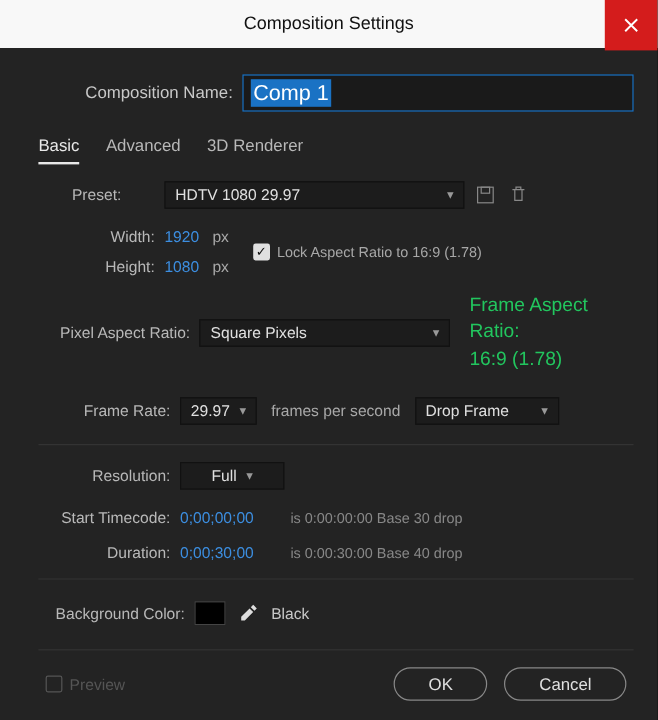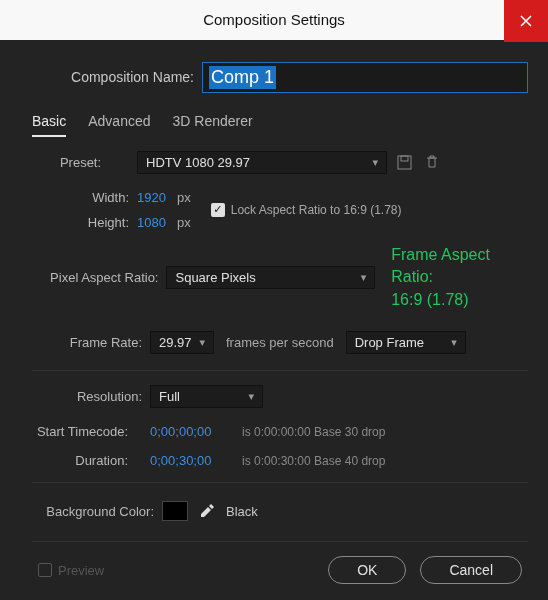--- a/index.html
+++ b/index.html
@@ -39,24 +39,24 @@
   .par-select { width: 220px; }
   .far-text { margin-left: 16px; font-size: 16px; color: #22c55e; line-height: 1.4; }
   .fr-row { display: flex; align-items: center; margin-bottom: 16px; }
   .fr-label { width: 118px; text-align: right; padding-right: 8px; }
   .fr-select { width: 64px; }
   .fps-text { margin: 0 12px; color: #a8a8a8; }
   .drop-select { width: 120px; }
   .divider { border: none; border-top: 1px solid #333; margin: 10px 0 14px 0; }
   .res-row { display: flex; align-items: center; margin-bottom: 16px; }
   .res-label { width: 118px; text-align: right; padding-right: 8px; }
-  .res-select { width: 113px; }
+  .res-select { width: 87px; justify-content: center; }
   .res-info { margin-left: 16px; font-size: 12px; color: #888; }
   .tc-row { display: flex; align-items: center; margin-bottom: 14px; }
-  .tc-label { width: 118px; text-align: right; padding-right: 22px; }
+  .tc-label { width: 118px; text-align: right; padding-right: 8px; }
   .tc-val { color: #3c8ee0; width: 80px; cursor: pointer; }
   .tc-info { margin-left: 12px; font-size: 12px; color: #888; }
   .bg-row { display: flex; align-items: center; margin: 18px 0 20px 0; }
   .bg-label { width: 130px; text-align: right; padding-right: 8px; }
   .swatch { width: 26px; height: 20px; background: #000; border: 1px solid #444; cursor: pointer; margin-right: 10px; }
   .eyedrop { width: 18px; height: 18px; cursor: pointer; margin-right: 10px; display:flex; align-items:center; justify-content:center;}
   .bg-name { color: #c8c8c8; }
   .footer { display: flex; align-items: center; justify-content: space-between; padding: 0 6px 6px 6px; }
   .preview-row { display: flex; align-items: center; gap: 6px; color: #555; font-size: 13px; }
   .preview-box { width: 14px; height: 14px; border: 1px solid #555; border-radius: 2px; }

